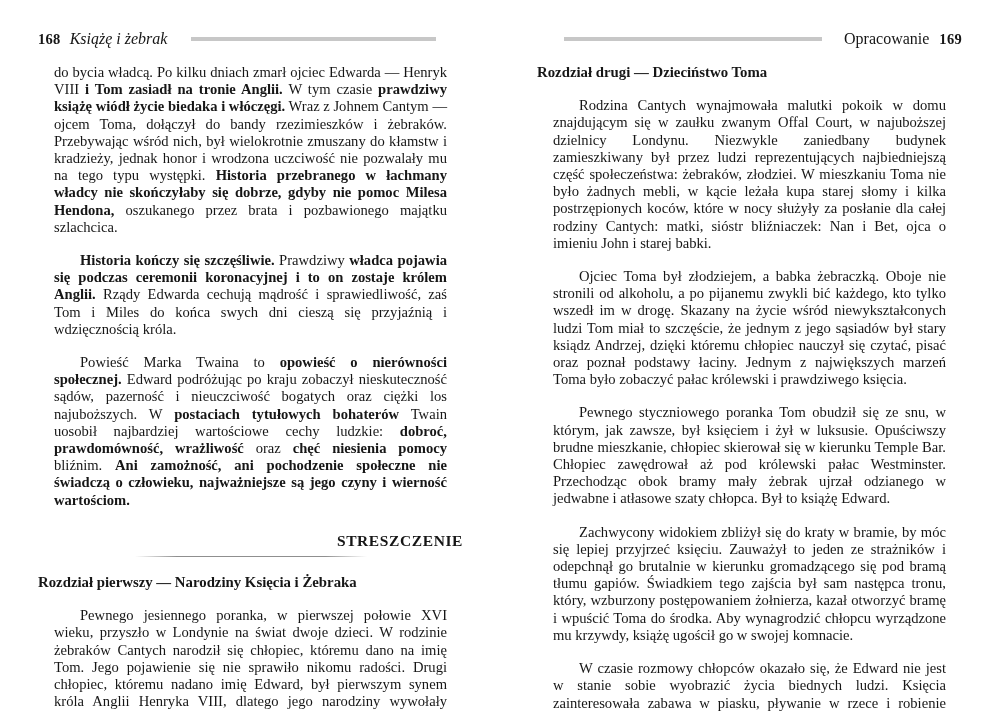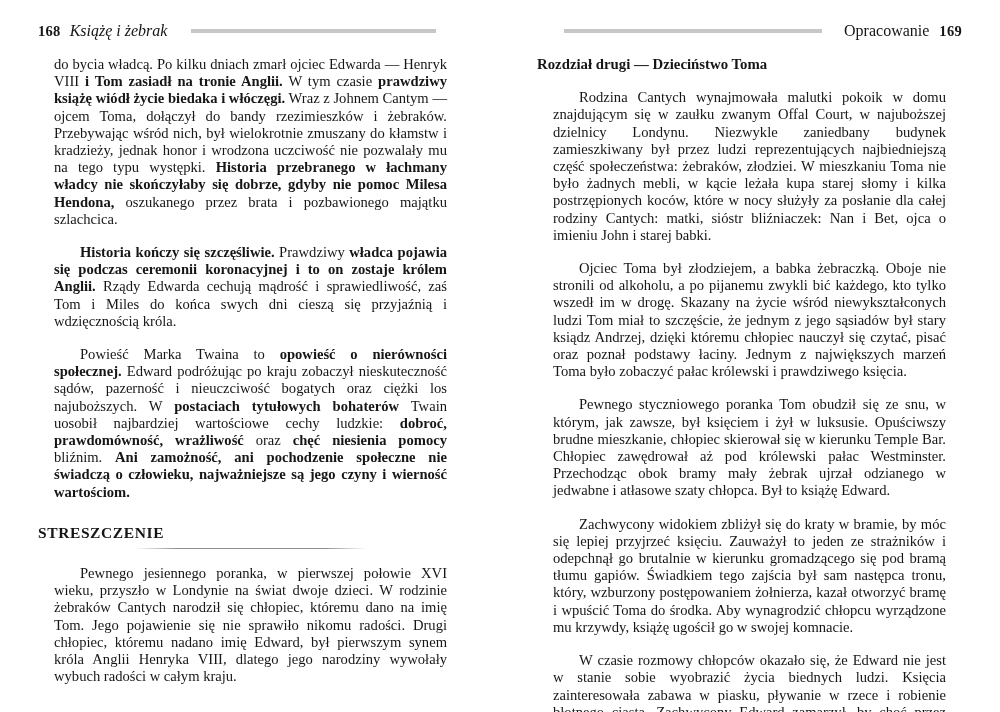--- a/index.html
+++ b/index.html
@@ -11,21 +11,21 @@
     position: relative;
     width: 1000px;
     height: 712px;
     background: var(--page-bg, #ffffff);
     overflow: hidden;
     font-family: "Liberation Serif", "DejaVu Serif", serif;
     color: var(--text-color, #161616);
   }
   .page {
     position: absolute;
-    top: 0;
+    top: 8px;
     width: 425px;
     height: 568px;
   }
   .page-left  { left: 38px; }
   .page-right { left: 537px; }
 
   
   .running-head {
     display: flex;
     align-items: center;
@@ -82,21 +82,21 @@
 
   .chapter-heading {
     font-size: 14.8px;
     font-weight: bold;
     margin: 17px 0 11px 0;
     text-align: left;
   }
   .content > .chapter-heading:first-child { margin-top: 16px; }
 
   .section-title-wrap {
-    text-align: left;
+    text-align: right;
     margin: 23px 0 10px 0;
   }
   .section-title-wrap h2 {
     font-size: 15.5px;
     font-weight: bold;
     letter-spacing: 0.6px;
     margin: 0 0 7px 0;
   }
   .section-rule {
     height: 1px;
@@ -117,20 +117,21 @@
       <span class="head-rule"></span>
     </div>
     <div class="content">
         <p class="para"><span>do bycia władcą. Po kilku dniach zmarł ojciec Edwarda — Henryk VIII </span><b>i Tom zasiadł na tronie Anglii.</b><span> W tym czasie </span><b>prawdziwy książę wiódł życie biedaka i włóczęgi.</b><span> Wraz z Johnem Cantym — ojcem Toma, dołączył do bandy rzezimieszków i żebraków. Przebywając wśród nich, był wielokrotnie zmuszany do kłamstw i kradzieży, jednak honor i wrodzona uczciwość nie pozwalały mu na tego typu występki. </span><b>Historia przebranego w łachmany władcy nie skończyłaby się dobrze, gdyby nie pomoc Milesa Hendona,</b><span> oszukanego przez brata i pozbawionego majątku szlachcica.</span></p>
         <p class="para indent"><b>Historia kończy się szczęśliwie.</b><span> Prawdziwy </span><b>władca pojawia się podczas ceremonii koronacyjnej i to on zostaje królem Anglii.</b><span> Rządy Edwarda cechują mądrość i sprawiedliwość, zaś Tom i Miles do końca swych dni cieszą się przyjaźnią i wdzięcznością króla.</span></p>
         <p class="para indent"><span>Powieść Marka Twaina to </span><b>opowieść o nierówności społecznej.</b><span> Edward podróżując po kraju zobaczył nieskuteczność sądów, pazerność i nieuczciwość bogatych oraz ciężki los najuboższych. W </span><b>postaciach tytułowych bohaterów</b><span> Twain uosobił najbardziej wartościowe cechy ludzkie: </span><b>dobroć, prawdomówność, wrażliwość</b><span> oraz </span><b>chęć niesienia pomocy</b><span> bliźnim. </span><b>Ani zamożność, ani pochodzenie społeczne nie świadczą o człowieku, najważniejsze są jego czyny i wierność wartościom.</b></p>
         <div class="section-title-wrap">
           <h2>STRESZCZENIE</h2>
           <div class="section-rule"></div>
         </div>
+        <h3 class="chapter-heading">Rozdział pierwszy — Narodziny Księcia i Żebraka</h3>
         <p class="para indent"><span>Pewnego jesiennego poranka, w pierwszej połowie XVI wieku, przyszło w Londynie na świat dwoje dzieci. W rodzinie żebraków Cantych narodził się chłopiec, któremu dano na imię Tom. Jego pojawienie się nie sprawiło nikomu radości. Drugi chłopiec, któremu nadano imię Edward, był pierwszym synem króla Anglii Henryka VIII, dlatego jego narodziny wywołały wybuch radości w całym kraju.</span></p>
       </div>
   </div>
 
   <div class="page page-right">
     <div class="running-head">
       <span class="head-rule"></span>
       <span class="running-title">Opracowanie</span>
       <span class="page-num">169</span>
     </div>

